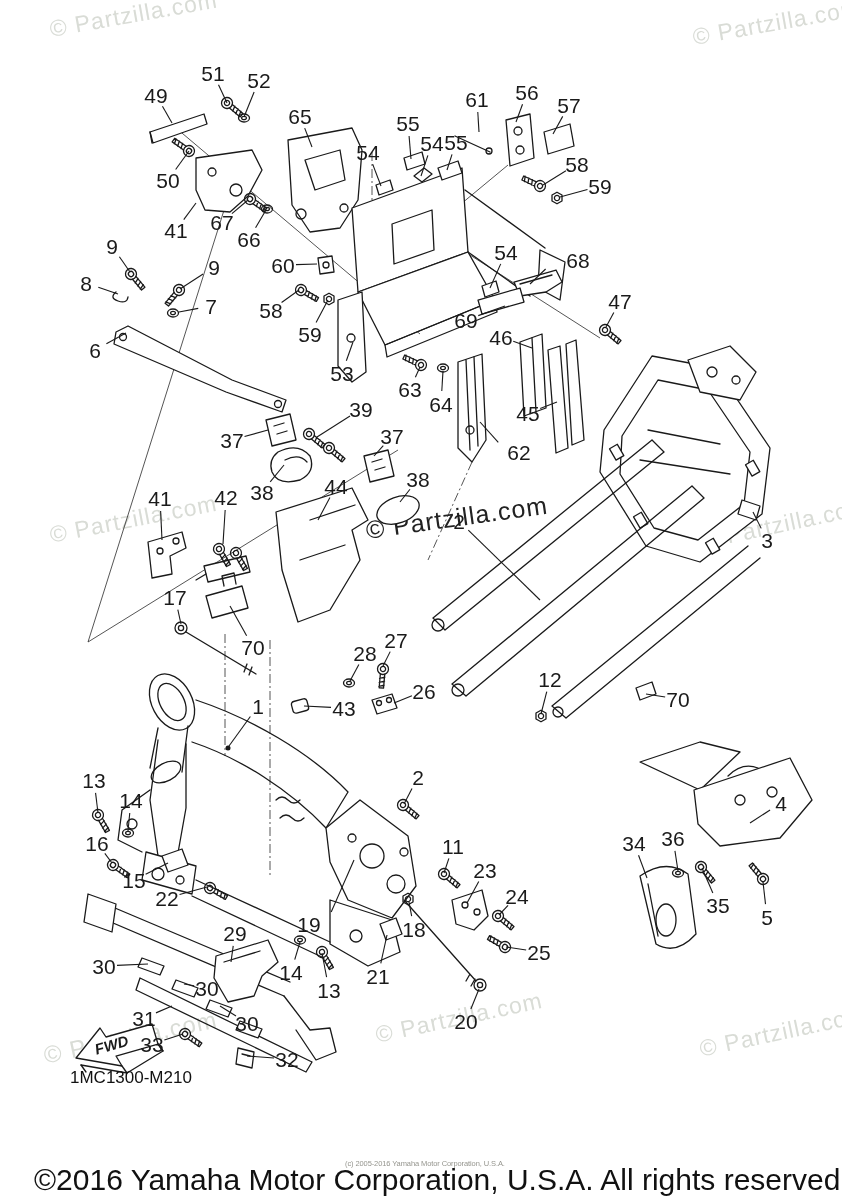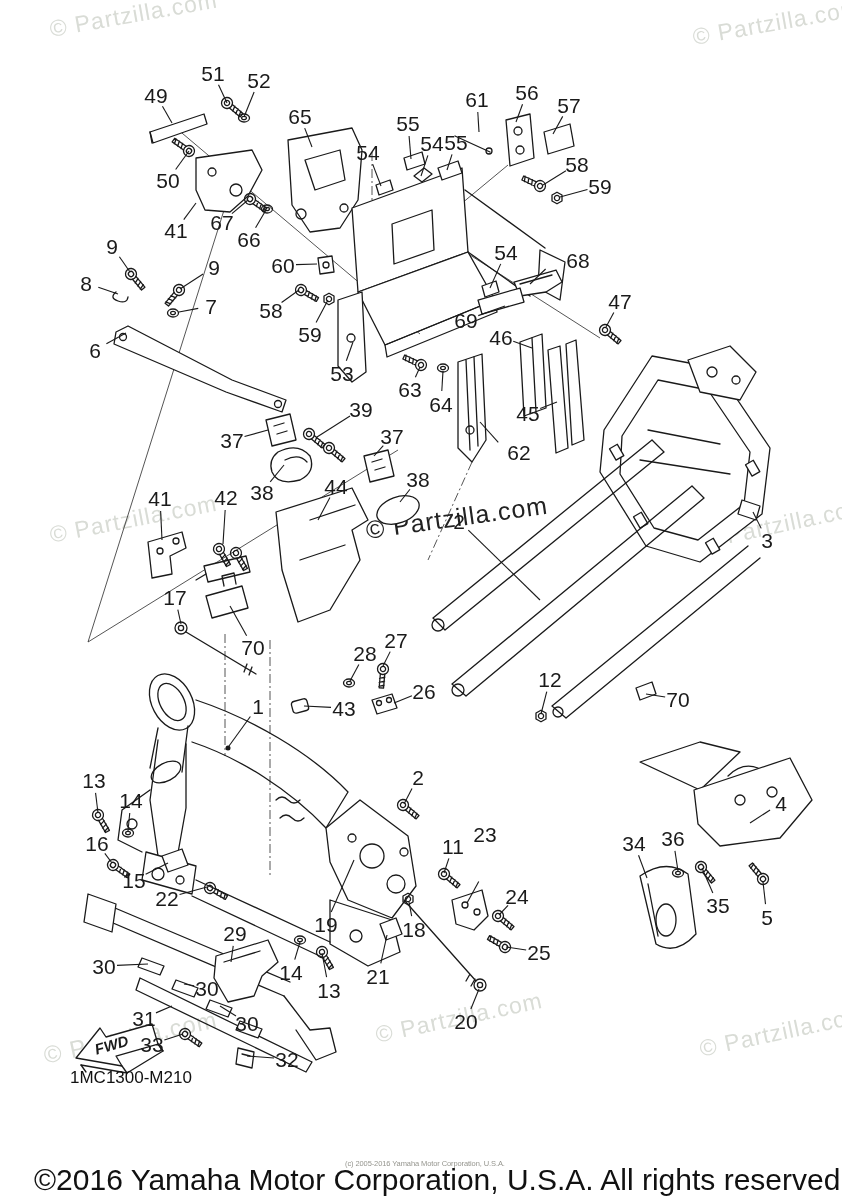--- a/index.html
+++ b/index.html
@@ -417,35 +417,35 @@
       <div class="callout" style="left: 344px; top: 708px;">43</div>
       <div class="callout" style="left: 258px; top: 706px;">1</div>
       <div class="callout" style="left: 550px; top: 679px;">12</div>
       <div class="callout" style="left: 678px; top: 699px;">70</div>
       <div class="callout" style="left: 94px; top: 780px;">13</div>
       <div class="callout" style="left: 131px; top: 800px;">14</div>
       <div class="callout" style="left: 97px; top: 843px;">16</div>
       <div class="callout" style="left: 134px; top: 880px;">15</div>
       <div class="callout" style="left: 167px; top: 898px;">22</div>
       <div class="callout" style="left: 235px; top: 933px;">29</div>
-      <div class="callout" style="left: 326px; top: 924px;">19</div>
+      <div class="callout" style="left: 309px; top: 924px;">19</div>
       <div class="callout" style="left: 291px; top: 972px;">14</div>
       <div class="callout" style="left: 329px; top: 990px;">13</div>
       <div class="callout" style="left: 378px; top: 976px;">21</div>
       <div class="callout" style="left: 414px; top: 929px;">18</div>
       <div class="callout" style="left: 418px; top: 777px;">2</div>
       <div class="callout" style="left: 104px; top: 966px;">30</div>
       <div class="callout" style="left: 207px; top: 988px;">30</div>
       <div class="callout" style="left: 247px; top: 1023px;">30</div>
       <div class="callout" style="left: 144px; top: 1018px; text-align: right;">31</div>
       <div class="callout" style="left: 152px; top: 1044px;">33</div>
       <div class="callout" style="left: 287px; top: 1059px;">32</div>
       <div class="callout" style="left: 466px; top: 1021px;">20</div>
       <div class="callout" style="left: 453px; top: 846px;">11</div>
-      <div class="callout" style="left: 485px; top: 834px;">23</div>
+      <div class="callout" style="left: 485px; top: 870px;">23</div>
       <div class="callout" style="left: 517px; top: 896px;">24</div>
       <div class="callout" style="left: 539px; top: 952px;">25</div>
       <div class="callout" style="left: 634px; top: 843px;">34</div>
       <div class="callout" style="left: 673px; top: 838px;">36</div>
       <div class="callout" style="left: 718px; top: 905px;">35</div>
       <div class="callout" style="left: 781px; top: 803px;">4</div>
       <div class="callout" style="left: 767px; top: 917px;">5</div>
     </div>
 
   <div id="diagram-code">1MC1300-M210</div>

